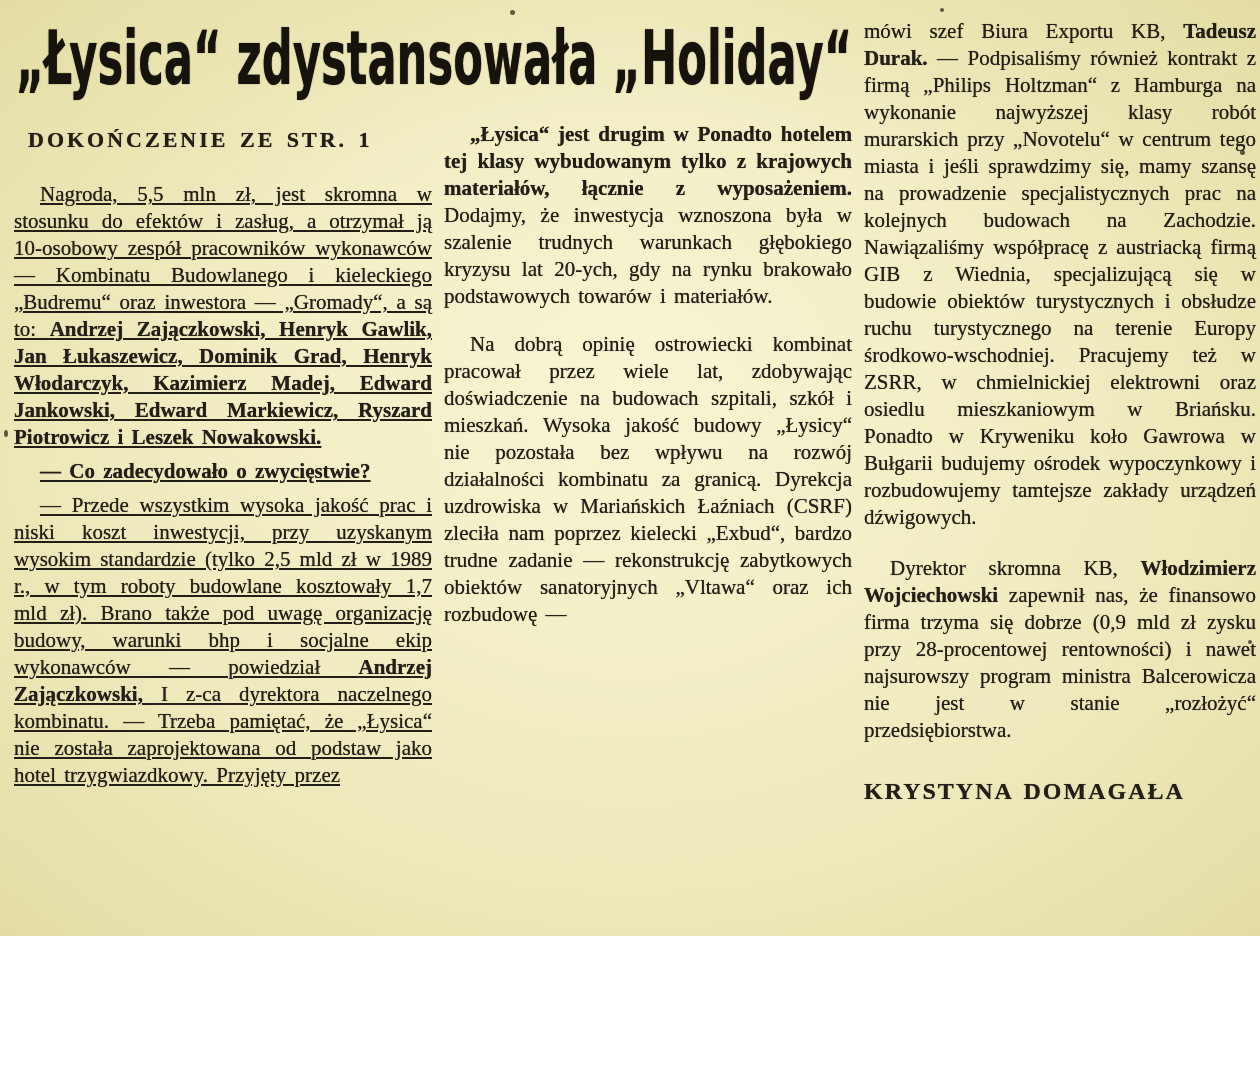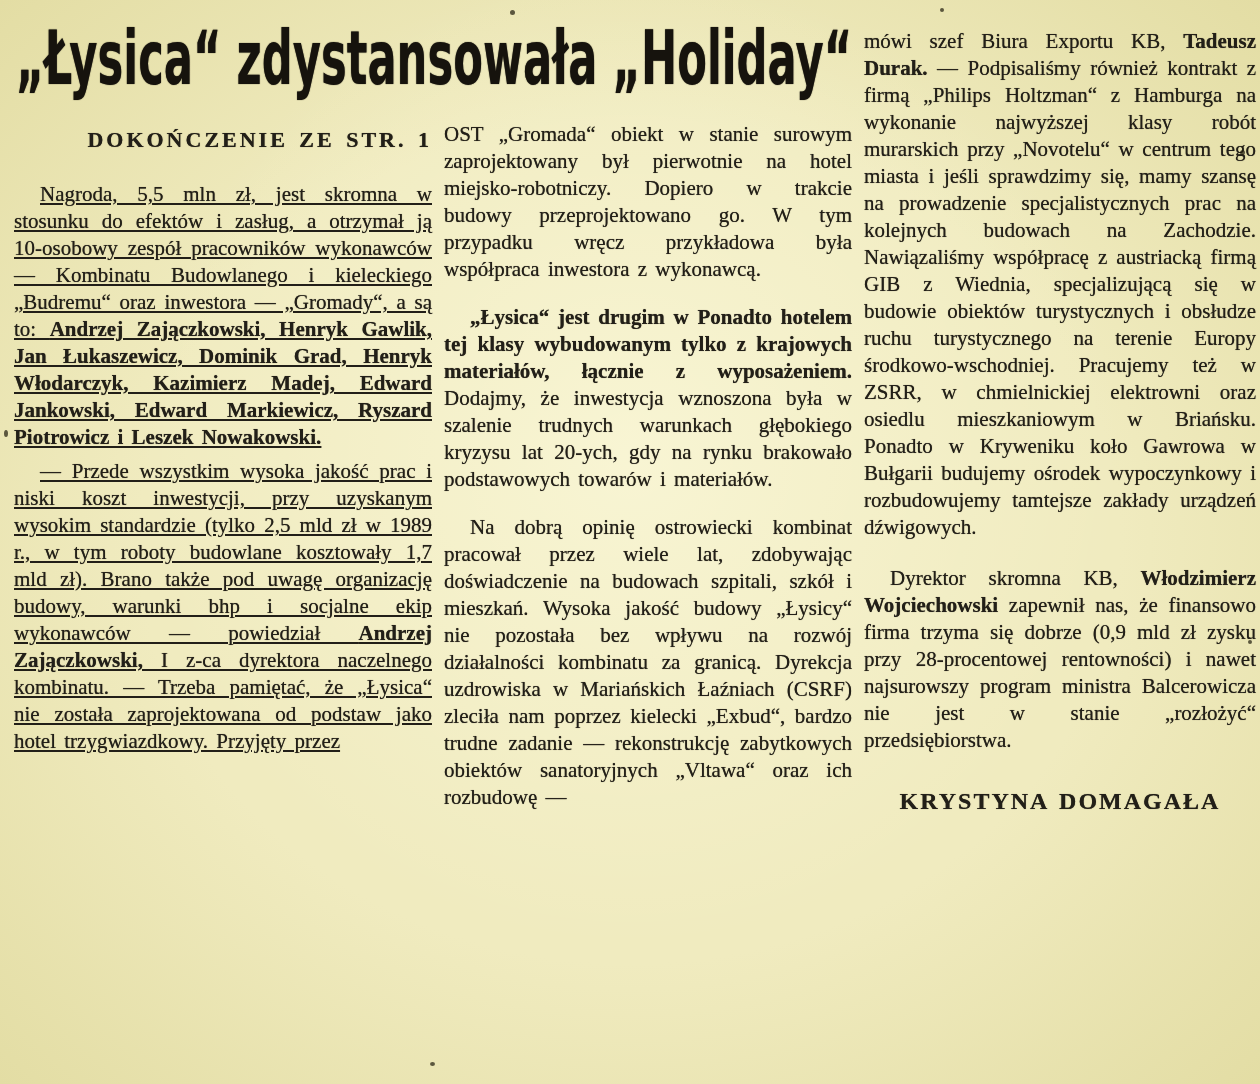--- a/index.html
+++ b/index.html
@@ -1,19 +1,19 @@
 <!DOCTYPE html>
 <html lang="pl"><head>
 <meta charset="utf-8">
 <style>
   html, body { margin: 0; padding: 0; }
   .page {
     position: relative;
     width: 1260px;
-    height: 1084px;
+    height: 936px;
     background:
       radial-gradient(ellipse at 50% 42%, rgba(255,253,228,0.55) 0%, rgba(255,253,228,0) 55%),
       radial-gradient(ellipse at 50% 50%, #f0ebbf 55%, #e3dda4 100%);
     background-color: #ece7b6;
     overflow: hidden;
     font-family: "Liberation Serif", "DejaVu Serif", serif;
     color: #221f18;
   }
   .headline {
     position: absolute;
@@ -34,60 +34,60 @@
   .col {
     position: absolute;
     text-align: justify;
     font-size: 21px;
     line-height: 27px;
     word-spacing: 3px;
     text-shadow: 0 0 0.7px rgba(25,20,10,0.8);
   }
   .col-1 { left: 14px;  top: 126px; width: 418px; }
   .col-2 { left: 444px; top: 121px; width: 408px; }
-  .col-3 { left: 864px; top: 28px;  width: 392px; }
+  .col-3 { left: 864px; top: 18px;  width: 392px; }
   .cont-note {
     font-weight: 700;
     font-size: 22px;
     letter-spacing: 3px;
     margin: 0 0 28px 14px;
-    text-align: right;
+    text-align: left;
     white-space: nowrap;
   }
   p { margin: 0; }
   .indent { text-indent: 26px; }
   .col-1 p { margin-bottom: 7px; text-decoration: underline; }
   .col-2 p { margin-bottom: 21px; }
   .col-3 p { margin-bottom: 24px; }
   .bold { font-weight: 700; }
   .byline {
     margin-top: 34px;
     font-weight: 700;
     font-size: 24px;
     letter-spacing: 2px;
-    text-align: center;
+    text-align: left;
     white-space: nowrap;
   }
   .speck { position: absolute; background: rgba(30,25,12,0.7); border-radius: 50%; }
 </style>
 </head>
 <body>
 
 <div class="page">
 
   <h1 class="headline">„Łysica“ zdystansowała „Holiday“</h1>
 
   <div class="col col-1">
     <div class="cont-note">DOKOŃCZENIE ZE STR. 1</div>
     <p class="indent"><span>Nagroda, 5,5 mln zł, jest skromna w stosunku do efektów i zasług, a otrzymał ją 10-osobowy zespół pracowników wykonawców — Kombinatu Budowlanego i kieleckiego „Budremu“ oraz inwestora — „Gromady“, a są to: </span><span class="bold">Andrzej Zajączkowski, Henryk Gawlik, Jan Łukaszewicz, Dominik Grad, Henryk Włodarczyk, Kazimierz Madej, Edward Jankowski, Edward Markiewicz, Ryszard Piotrowicz i Leszek Nowakowski.</span></p>
+    <p class="indent"><span class="bold">— Co zadecydowało o zwycięstwie?</span></p>
     <p class="indent"><span>— Przede wszystkim wysoka jakość prac i niski koszt inwestycji, przy uzyskanym wysokim standardzie (tylko 2,5 mld zł w 1989 r., w tym roboty budowlane kosztowały 1,7 mld zł). Brano także pod uwagę organizację budowy, warunki bhp i socjalne ekip wykonawców — powiedział </span><span class="bold">Andrzej Zajączkowski,</span><span> I z-ca dyrektora naczelnego kombinatu. — Trzeba pamiętać, że „Łysica“ nie została zaprojektowana od podstaw jako hotel trzygwiazdkowy. Przyjęty przez</span></p>
   </div>
 
   <div class="col col-2">
-    <p><span>OST „Gromada“ obiekt w stanie surowym zaprojektowany był pierwotnie na hotel miejsko-robotniczy. Dopiero w trakcie budowy przeprojektowano go. W tym przypadku wręcz przykładowa była współpraca inwestora z wykonawcą.</span></p>
     <p class="indent"><span class="bold">„Łysica“ jest drugim w Ponadto hotelem tej klasy wybudowanym tylko z krajowych materiałów, łącznie z wyposażeniem.</span><span> Dodajmy, że inwestycja wznoszona była w szalenie trudnych warunkach głębokiego kryzysu lat 20-ych, gdy na rynku brakowało podstawowych towarów i materiałów.</span></p>
     <p class="indent"><span>Na dobrą opinię ostrowiecki kombinat pracował przez wiele lat, zdobywając doświadczenie na budowach szpitali, szkół i mieszkań. Wysoka jakość budowy „Łysicy“ nie pozostała bez wpływu na rozwój działalności kombinatu za granicą. Dyrekcja uzdrowiska w Mariańskich Łaźniach (CSRF) zleciła nam poprzez kielecki „Exbud“, bardzo trudne zadanie — rekonstrukcję zabytkowych obiektów sanatoryjnych „Vltawa“ oraz ich rozbudowę —</span></p>
   </div>
 
   <div class="col col-3">
     <p><span>mówi szef Biura Exportu KB, </span><span class="bold">Tadeusz Durak.</span><span> — Podpisaliśmy również kontrakt z firmą „Philips Holtzman“ z Hamburga na wykonanie najwyższej klasy robót murarskich przy „Novotelu“ w centrum tego miasta i jeśli sprawdzimy się, mamy szansę na prowadzenie specjalistycznych prac na kolejnych budowach na Zachodzie. Nawiązaliśmy współpracę z austriacką firmą GIB z Wiednia, specjalizującą się w budowie obiektów turystycznych i obsłudze ruchu turystycznego na terenie Europy środkowo-wschodniej. Pracujemy też w ZSRR, w chmielnickiej elektrowni oraz osiedlu mieszkaniowym w Briańsku. Ponadto w Kryweniku koło Gawrowa w Bułgarii budujemy ośrodek wypoczynkowy i rozbudowujemy tamtejsze zakłady urządzeń dźwigowych.</span></p>
     <p class="indent"><span>Dyrektor skromna KB, </span><span class="bold">Włodzimierz Wojciechowski</span><span> zapewnił nas, że finansowo firma trzyma się dobrze (0,9 mld zł zysku przy 28-procentowej rentowności) i nawet najsurowszy program ministra Balcerowicza nie jest w stanie „rozłożyć“ przedsiębiorstwa.</span></p>
     <div class="byline">KRYSTYNA DOMAGAŁA</div>
   </div>
 

